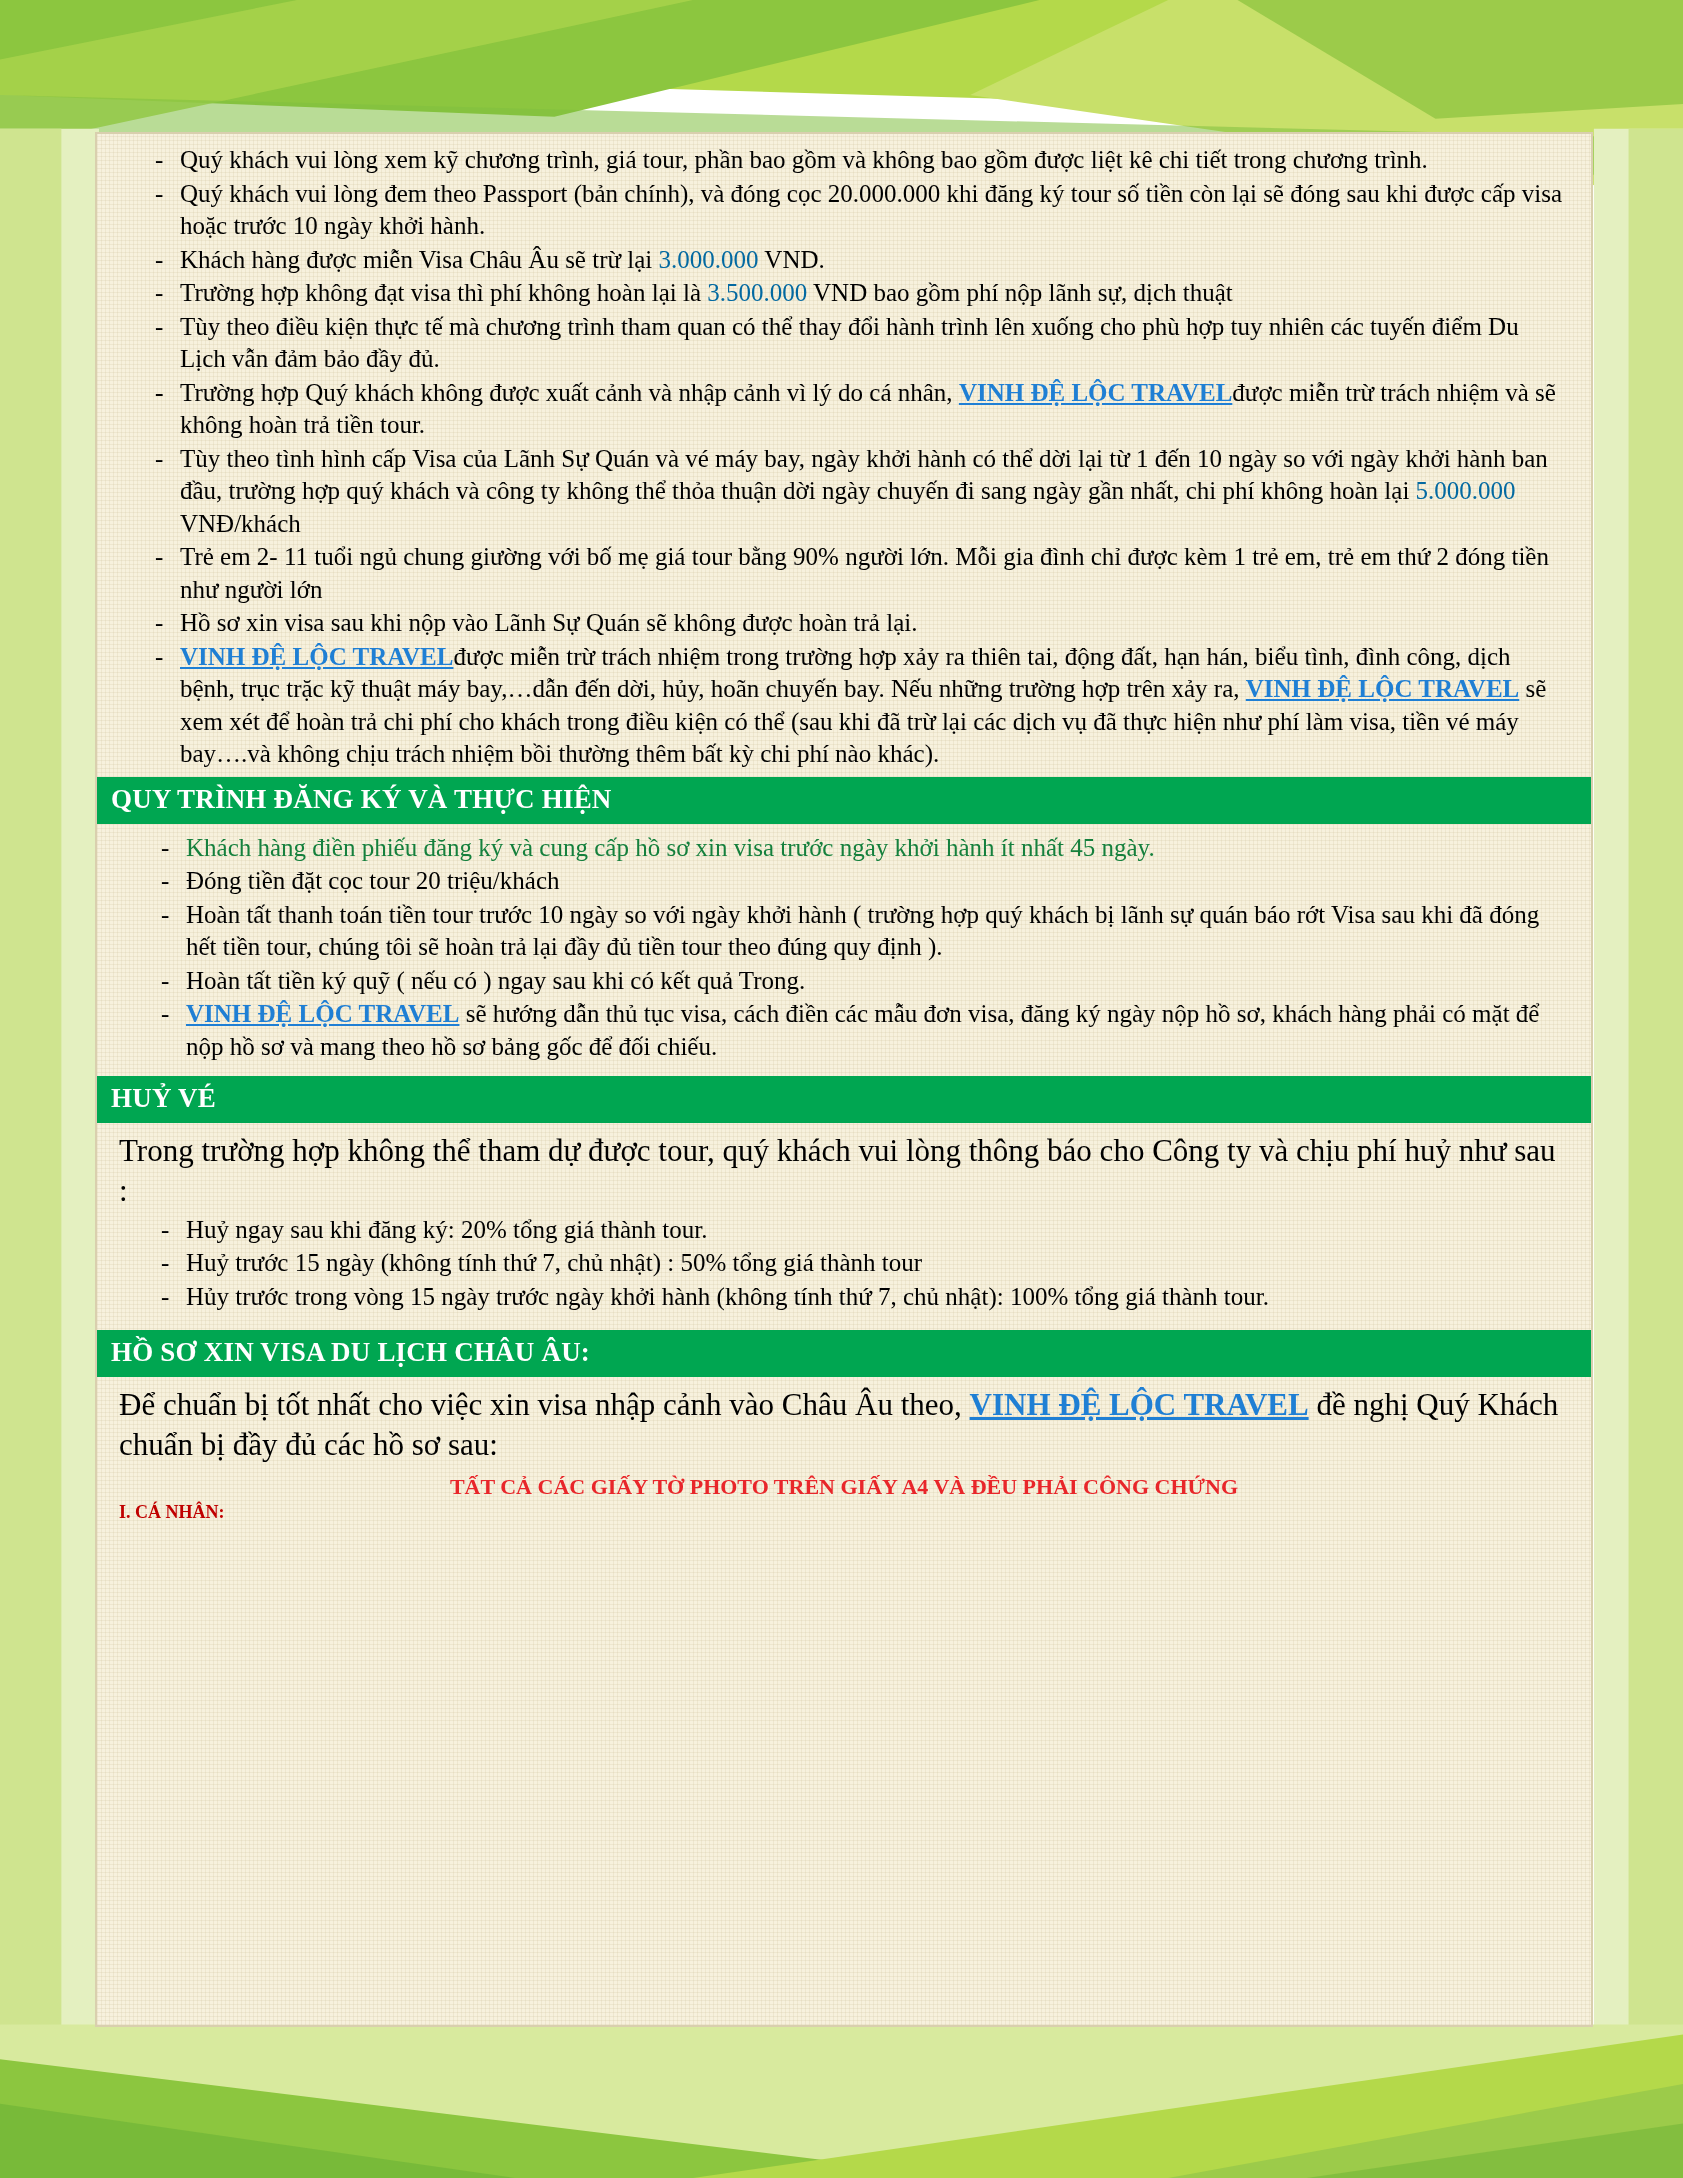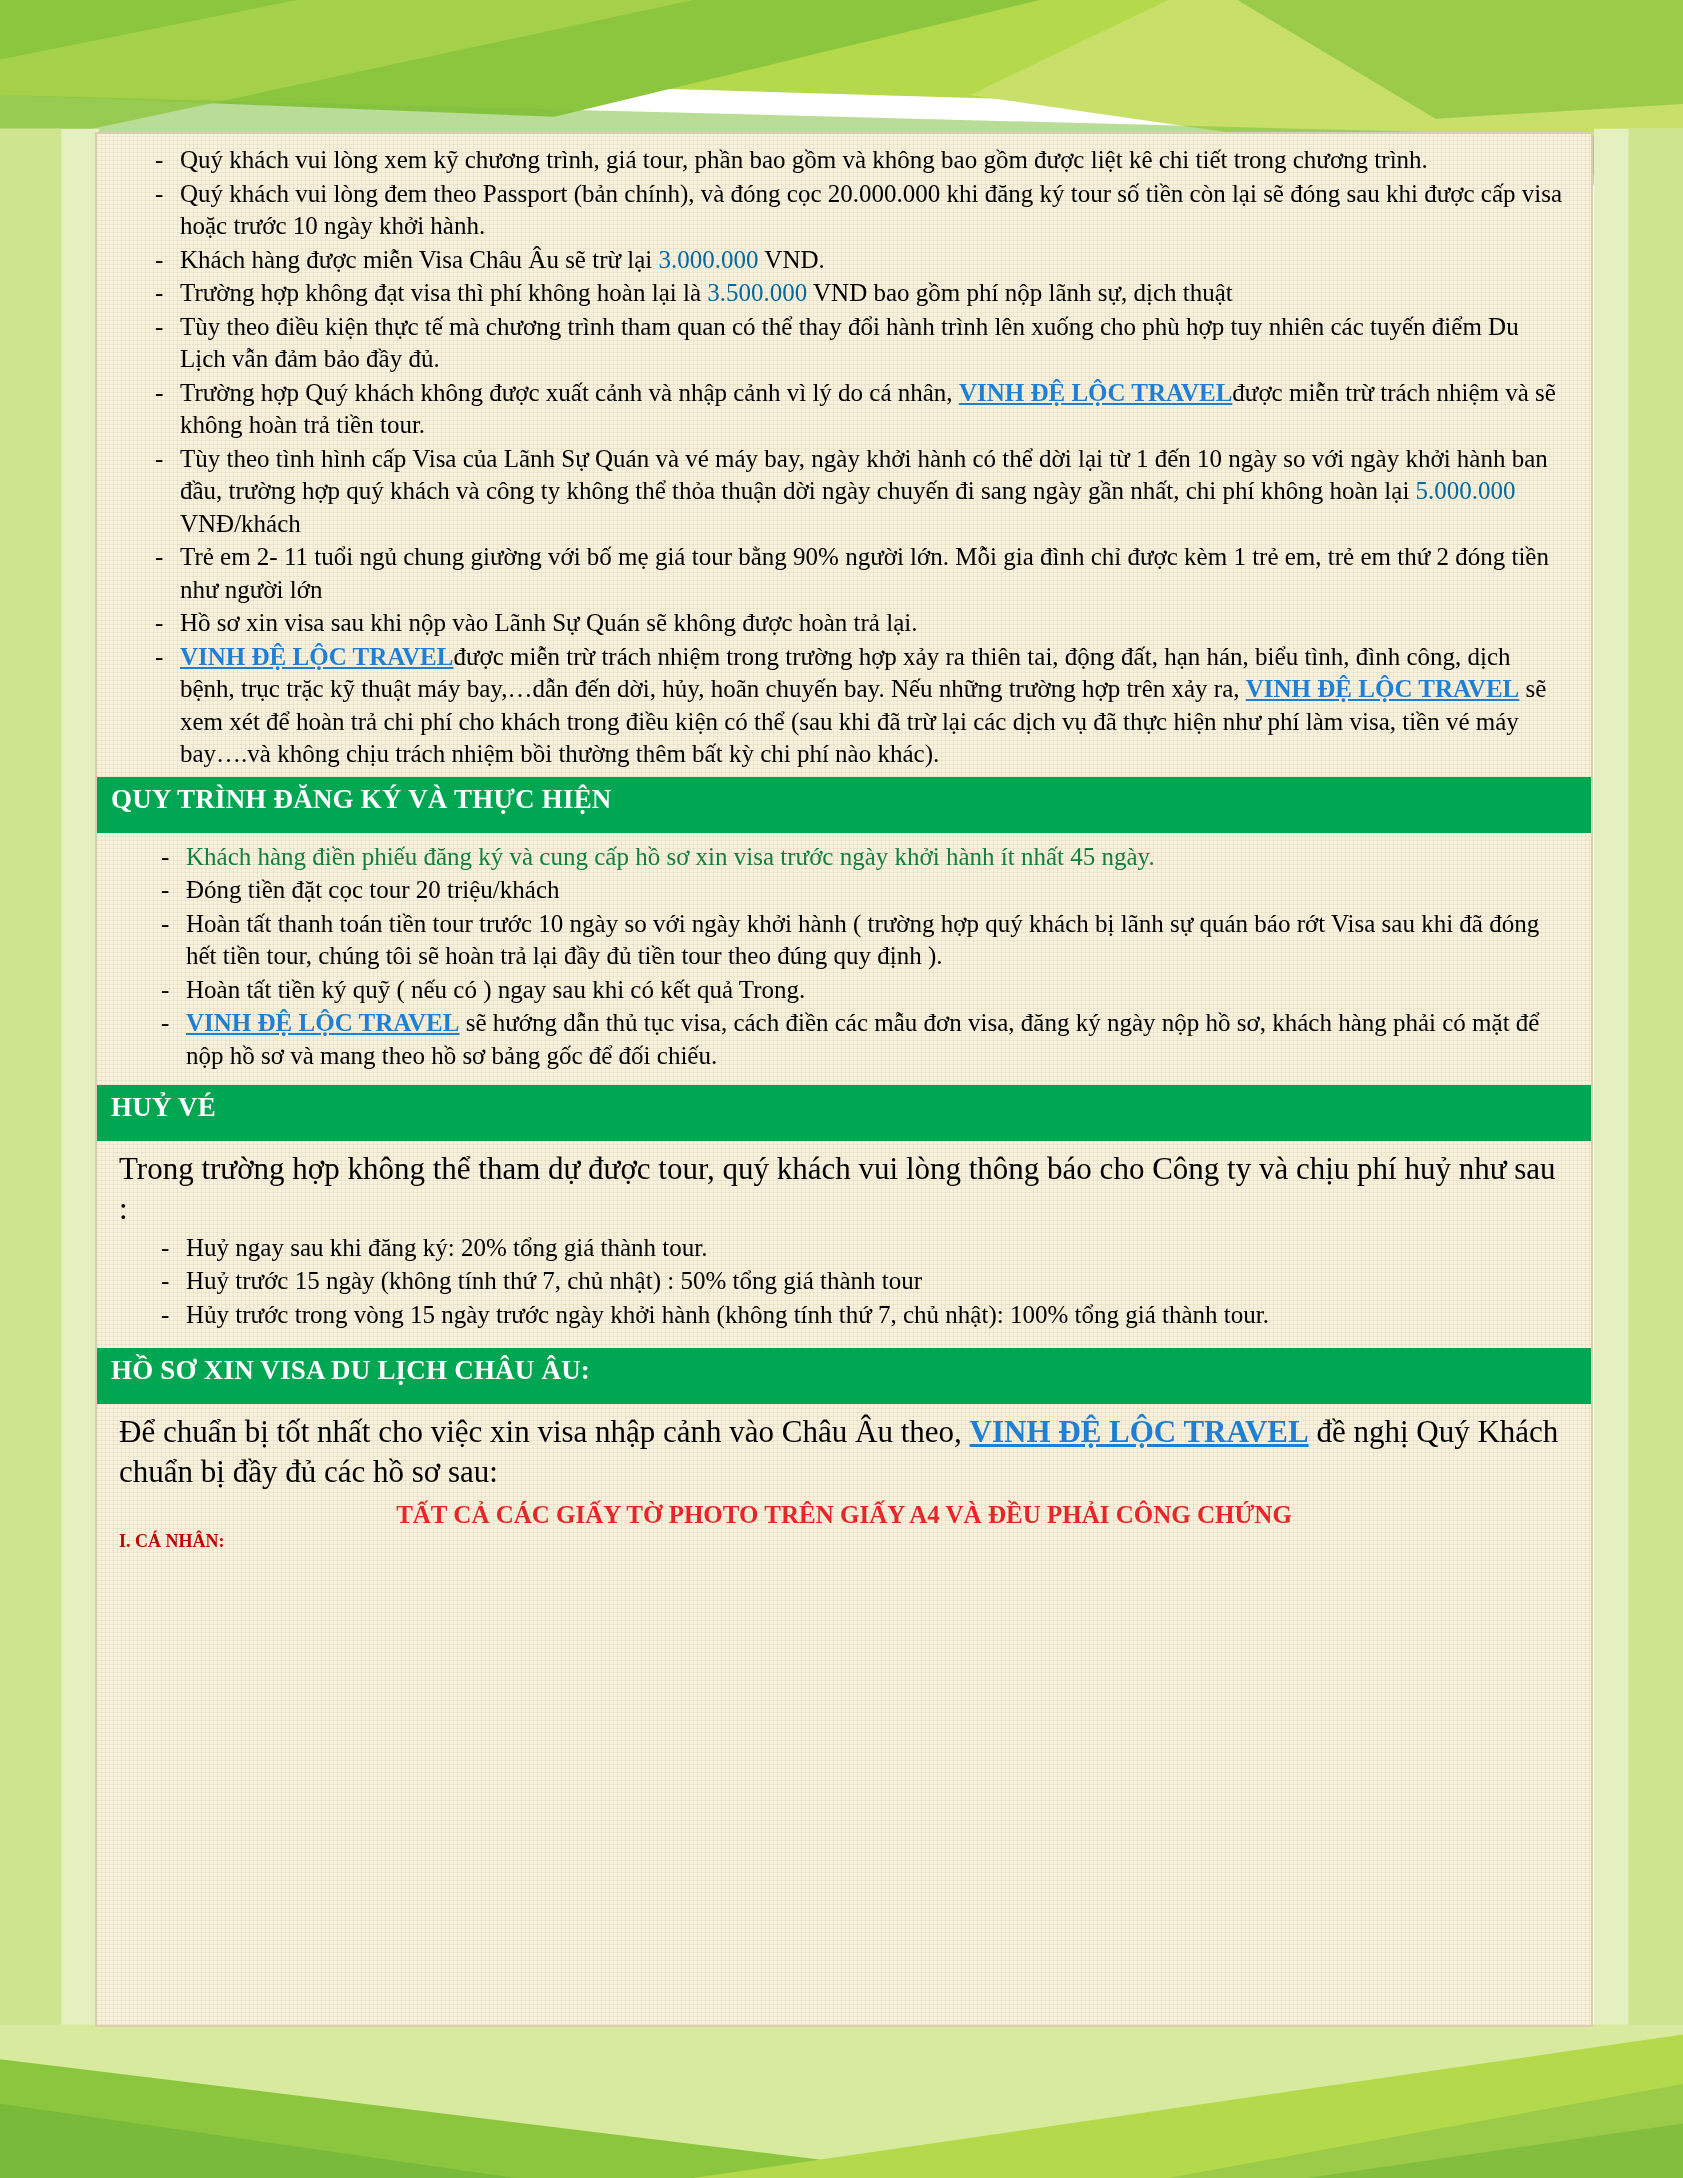--- a/index.html
+++ b/index.html
@@ -80,36 +80,36 @@
   .brand { color: #1f7fd4; font-weight: bold; text-decoration: underline; }
   .redbold { color: #15803d; font-weight: normal; }
 
   
   .section-bar {
     background: #00a651;
     color: #ffffff;
     font-weight: bold;
     font-size: 27px;
     line-height: 1.0;
-    padding: 9px 14px 20px 14px;
+    padding: 9px 14px 11px 14px;
     margin: 6px -22px 8px -22px;
     letter-spacing: 0.2px;
   }
 
   .para {
     font-size: 31px;
     line-height: 1.30;
     color: #000;
     margin: 0 0 2px 0;
   }
   .center-red {
     text-align: center;
     color: #e8262a;
     font-weight: bold;
-    font-size: 25px;
+    font-size: 22px;
     margin-top: 8px;
   }
   .heading-red {
     color: #c00000;
     font-weight: bold;
     font-size: 18px;
     margin-top: 2px;
   }
   .spacer-6 { height: 6px; }
   .spacer-10 { height: 10px; }

